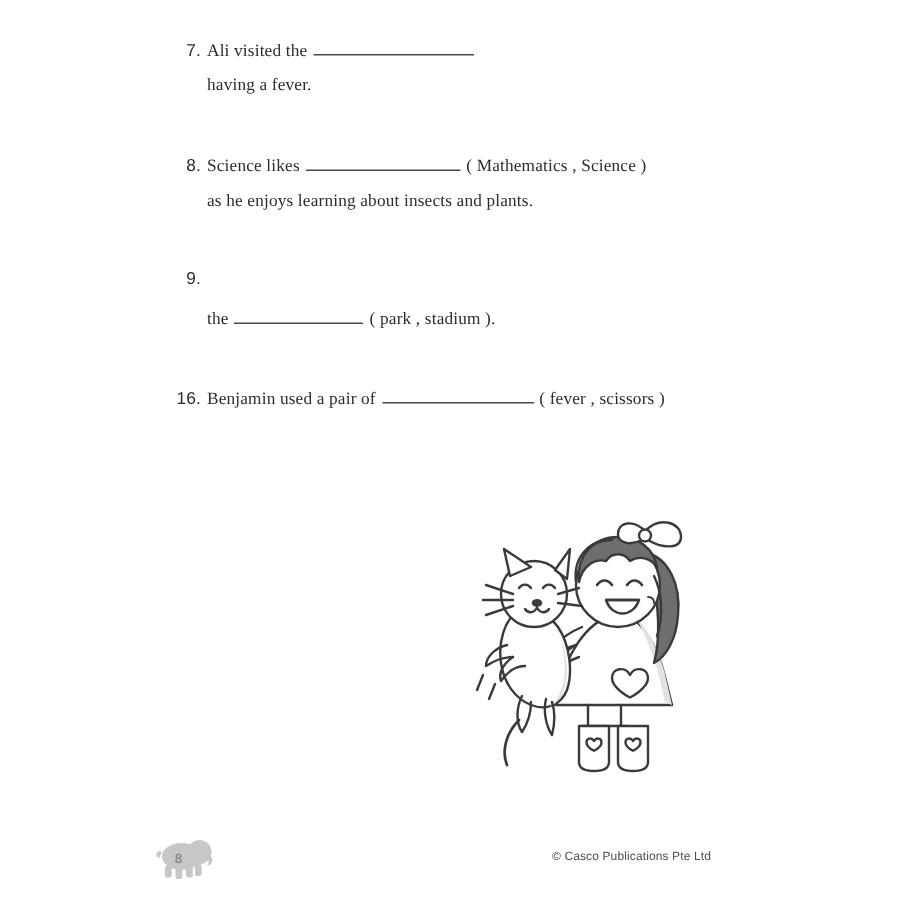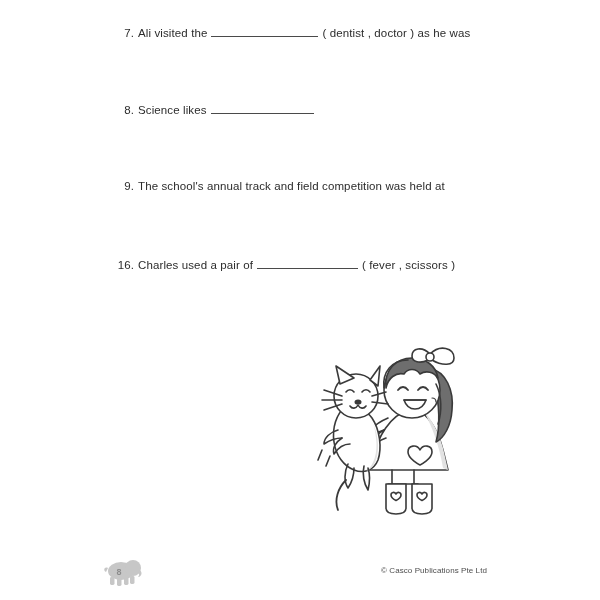--- a/index.html
+++ b/index.html
@@ -47,20 +47,21 @@
     margin-right: 4px;
     font-size: 11.5px;
     color: #2c2c2c;
   }
   .q-indent {
     width: 28px;
     min-width: 28px;
   }
   .q-text {
     display: inline;
+    font-family: Liberation Serif, serif;
   }
   .blank {
     display: inline-block;
     border-bottom: 1px solid #4a4a4a;
     height: 10px;
     vertical-align: baseline;
     margin: 0 4px;
   }
   .blank-107 { width: 107px; }
   .blank-103 { width: 103px; }
@@ -94,63 +95,76 @@
     height: 30px;
     opacity: 0.55;
   }
   #footer-logo svg {
     display: block;
     width: 44px;
     height: 30px;
   }
   #copyright {
     position: absolute;
-    left: 381px;
+    left: 368px;
     top: 566px;
     font-size: 8px;
     color: #4d4d4d;
     white-space: nowrap;
     letter-spacing: 0.01em;
   }
 </style>
 </head>
 <body>
 
 <div id="page">
 
   <div class="questions">
 
     <div class="question" style="top:26px;">
       <div class="q-line">
         <span class="q-num">7.</span>
         <span class="q-text">Ali visited the</span>
         <span class="blank blank-107"></span>
-        <span class="q-text choices">( dentist , doctor ) as he was</span>
+      </div>
+      <div class="q-line">
+        <span class="q-indent"></span>
+        <span class="q-text">having a fever.</span>
       </div>
     </div>
 
     <div class="question" style="top:103px;">
       <div class="q-line">
         <span class="q-num">8.</span>
         <span class="q-text">Science likes</span>
         <span class="blank blank-103"></span>
+        <span class="q-text choices">( Mathematics , Science )</span>
+      </div>
+      <div class="q-line">
+        <span class="q-indent"></span>
+        <span class="q-text">as he enjoys learning about insects and plants.</span>
       </div>
     </div>
 
     <div class="question" style="top:180px;">
       <div class="q-line">
         <span class="q-num">9.</span>
-        <span class="q-text">The school's annual track and field competition was held at</span>
+      </div>
+      <div class="q-line">
+        <span class="q-indent"></span>
+        <span class="q-text">the</span>
+        <span class="blank blank-86"></span>
+        <span class="q-text choices">( park , stadium ).</span>
       </div>
     </div>
 
     <div class="question" style="top:258px;">
       <div class="q-line">
         <span class="q-num">16.</span>
-        <span class="q-text">Charles used a pair of</span>
+        <span class="q-text">Benjamin used a pair of</span>
         <span class="blank blank-101"></span>
         <span class="q-text choices">( fever , scissors )</span>
       </div>
     </div>
 
   </div>
 
   <div id="illustration">
     <svg viewBox="0 0 176 190" xmlns="http://www.w3.org/2000/svg">
       <g fill="none" stroke="#3a3a3a" stroke-width="1.6" stroke-linecap="round" stroke-linejoin="round">

